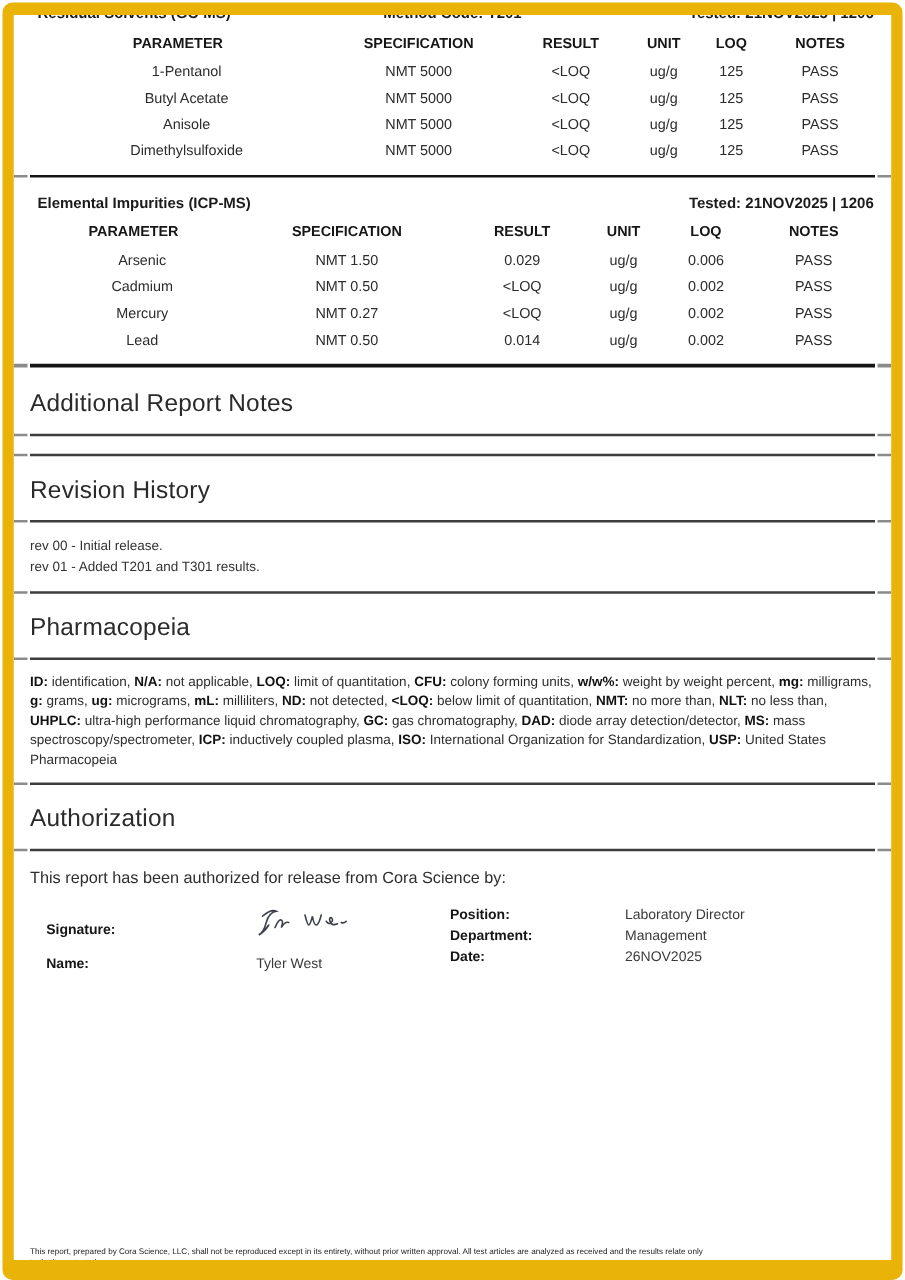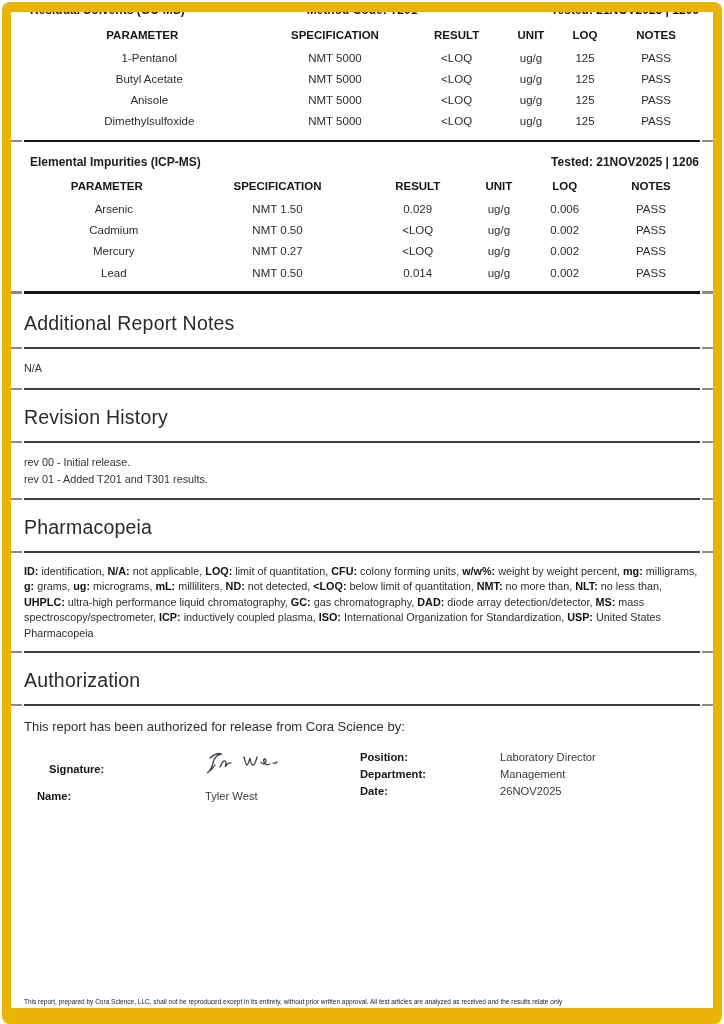--- a/index.html
+++ b/index.html
@@ -55,21 +55,21 @@
   .rule-na{margin-top:14px;}
   .rev{margin-top:11px;line-height:17px;white-space:pre-line;}
   .rule-rev{margin-top:10px;}
   .abbr{margin-top:11px;line-height:15.6px;color:#2e2e2e;}
   .abbr b{color:#111;}
   .rule-ab{margin-top:9px;}
   .intro{margin-top:13px;font-size:13px;color:#2e2e2e;}
 
   .auth{position:relative;margin-top:13px;height:66px;font-size:11.2px;}
   .auth .lbl{font-weight:bold;color:#161616;}
-  .a-sig-l{position:absolute;left:25px;top:16px;}
+  .a-sig-l{position:absolute;left:13px;top:16px;}
   .a-name-l{position:absolute;left:13px;top:43px;}
   .a-sig-img{position:absolute;left:178px;top:2px;}
   .a-name-v{position:absolute;left:181px;top:43px;color:#3a3a3a;}
   .a-pos-l{position:absolute;left:336px;top:4px;}
   .a-dep-l{position:absolute;left:336px;top:21px;}
   .a-date-l{position:absolute;left:336px;top:38px;}
   .a-pos-v{position:absolute;left:476px;top:4px;color:#3a3a3a;}
   .a-dep-v{position:absolute;left:476px;top:21px;color:#3a3a3a;}
   .a-date-v{position:absolute;left:476px;top:38px;color:#3a3a3a;}
 
@@ -190,21 +190,20 @@
               <td class="c4">0.002</td>
               <td class="c5">PASS</td>
             </tr>
           </tbody>
       </table>
 
       <div class="rule-thick m-t1"></div>
 
       <h2 class="h-notes">Additional Report Notes</h2>
       <div class="rule rule-h"></div>
-      <div class="body-sm na">N/A</div>
       <div class="rule rule-na"></div>
 
       <h2 class="h-std">Revision History</h2>
       <div class="rule rule-h"></div>
       <div class="body-sm rev">rev 00 - Initial release.
 rev 01 - Added T201 and T301 results.</div>
       <div class="rule rule-rev"></div>
 
       <h2 class="h-std">Pharmacopeia</h2>
       <div class="rule rule-h"></div>

